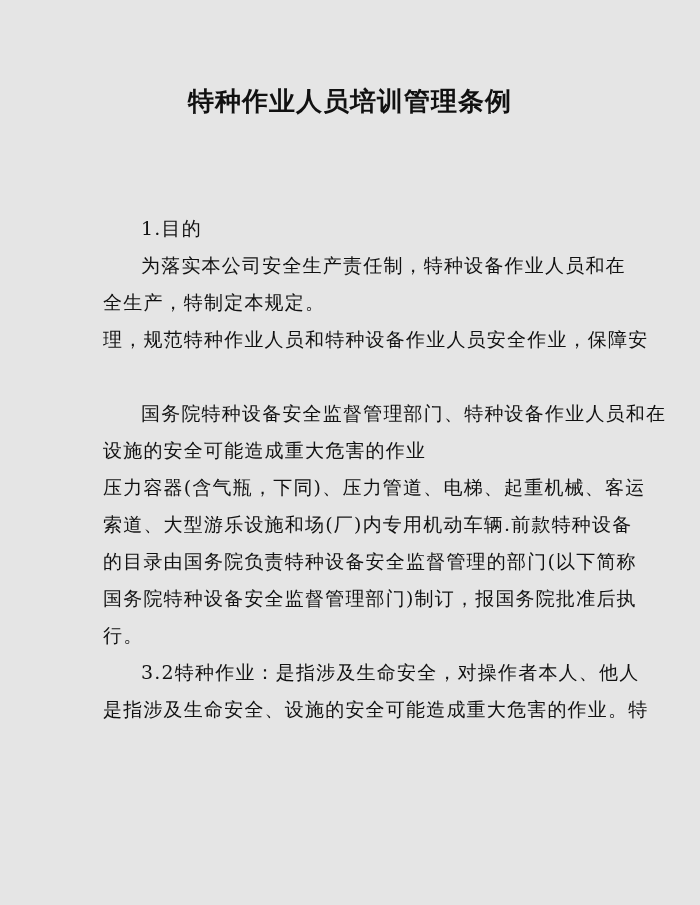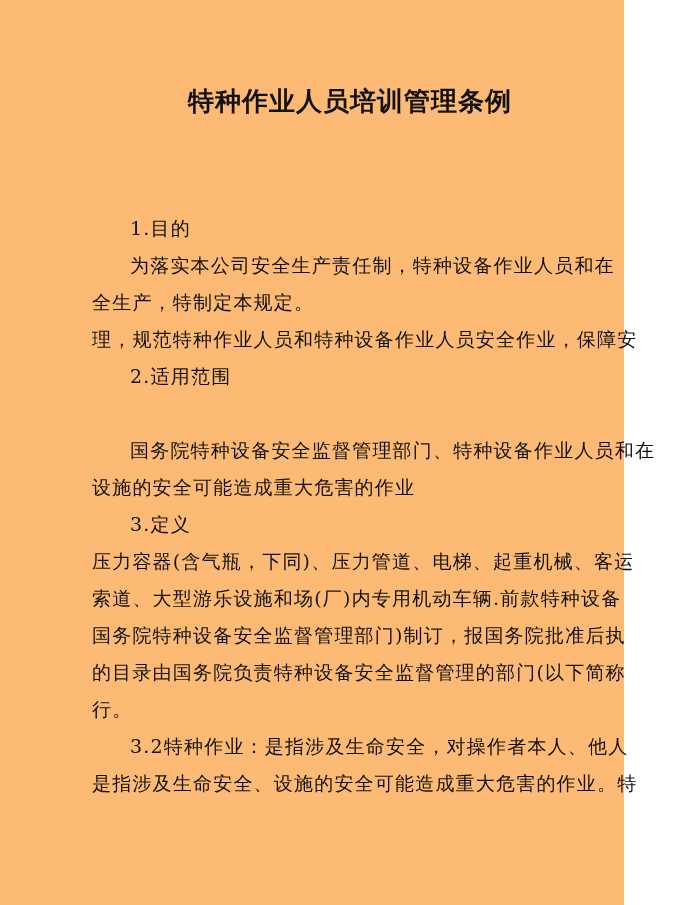--- a/index.html
+++ b/index.html
@@ -1,44 +1,42 @@
 <!DOCTYPE html>
 <html><head>
   <meta charset="utf-8">
   <style>
     html, body { margin: 0; padding: 0; background: #ffffff; }
     body { width: 700px; height: 905px; overflow: hidden; position: relative;
            font-family: "DejaVu Serif", "Liberation Serif", serif; color: #111111; }
-    .page { position: absolute; left: 0; top: 0; width: 624px; height: 905px; background: #fdba74; }
+    .page { position: absolute; left: 0; top: 0; width: 700px; height: 905px; background: #e5e5e5; }
     .title { position: absolute; top: 84px; left: 0; width: 700px; text-align: center;
              font-family: "DejaVu Sans", "Liberation Sans", sans-serif; font-weight: bold;
              font-size: 26px; letter-spacing: 1px; color: #111; }
-    .body { position: absolute; left: 92px; top: 210px; width: 500px; }
+    .body { position: absolute; left: 103px; top: 210px; width: 500px; }
     .line { height: 37px; line-height: 37px; font-size: 19px; white-space: nowrap;
             letter-spacing: 1.2px; }
     .indent { padding-left: 38px; }
     .gap { height: 37px; }
   </style>
 </head>
 <body>
 
 <div class="page">
   <div class="title">特种作业人员培训管理条例</div>
 
   <div class="body">
     <div class="line indent">1.目的</div>
     <div class="line indent">为落实本公司安全生产责任制，特种设备作业人员和在</div>
     <div class="line">全生产，特制定本规定。</div>
     <div class="line">理，规范特种作业人员和特种设备作业人员安全作业，保障安</div>
-    <div class="line indent">2.适用范围</div>
     <div class="line gap"></div>
     <div class="line indent">国务院特种设备安全监督管理部门、特种设备作业人员和在</div>
     <div class="line">设施的安全可能造成重大危害的作业</div>
-    <div class="line indent">3.定义</div>
     <div class="line">压力容器(含气瓶，下同)、压力管道、电梯、起重机械、客运</div>
     <div class="line">索道、大型游乐设施和场(厂)内专用机动车辆.前款特种设备</div>
+    <div class="line">的目录由国务院负责特种设备安全监督管理的部门(以下简称</div>
     <div class="line">国务院特种设备安全监督管理部门)制订，报国务院批准后执</div>
-    <div class="line">的目录由国务院负责特种设备安全监督管理的部门(以下简称</div>
     <div class="line">行。</div>
     <div class="line indent">3.2特种作业：是指涉及生命安全，对操作者本人、他人</div>
     <div class="line">是指涉及生命安全、设施的安全可能造成重大危害的作业。特</div>
   </div>
 </div>
 
 </body></html>

